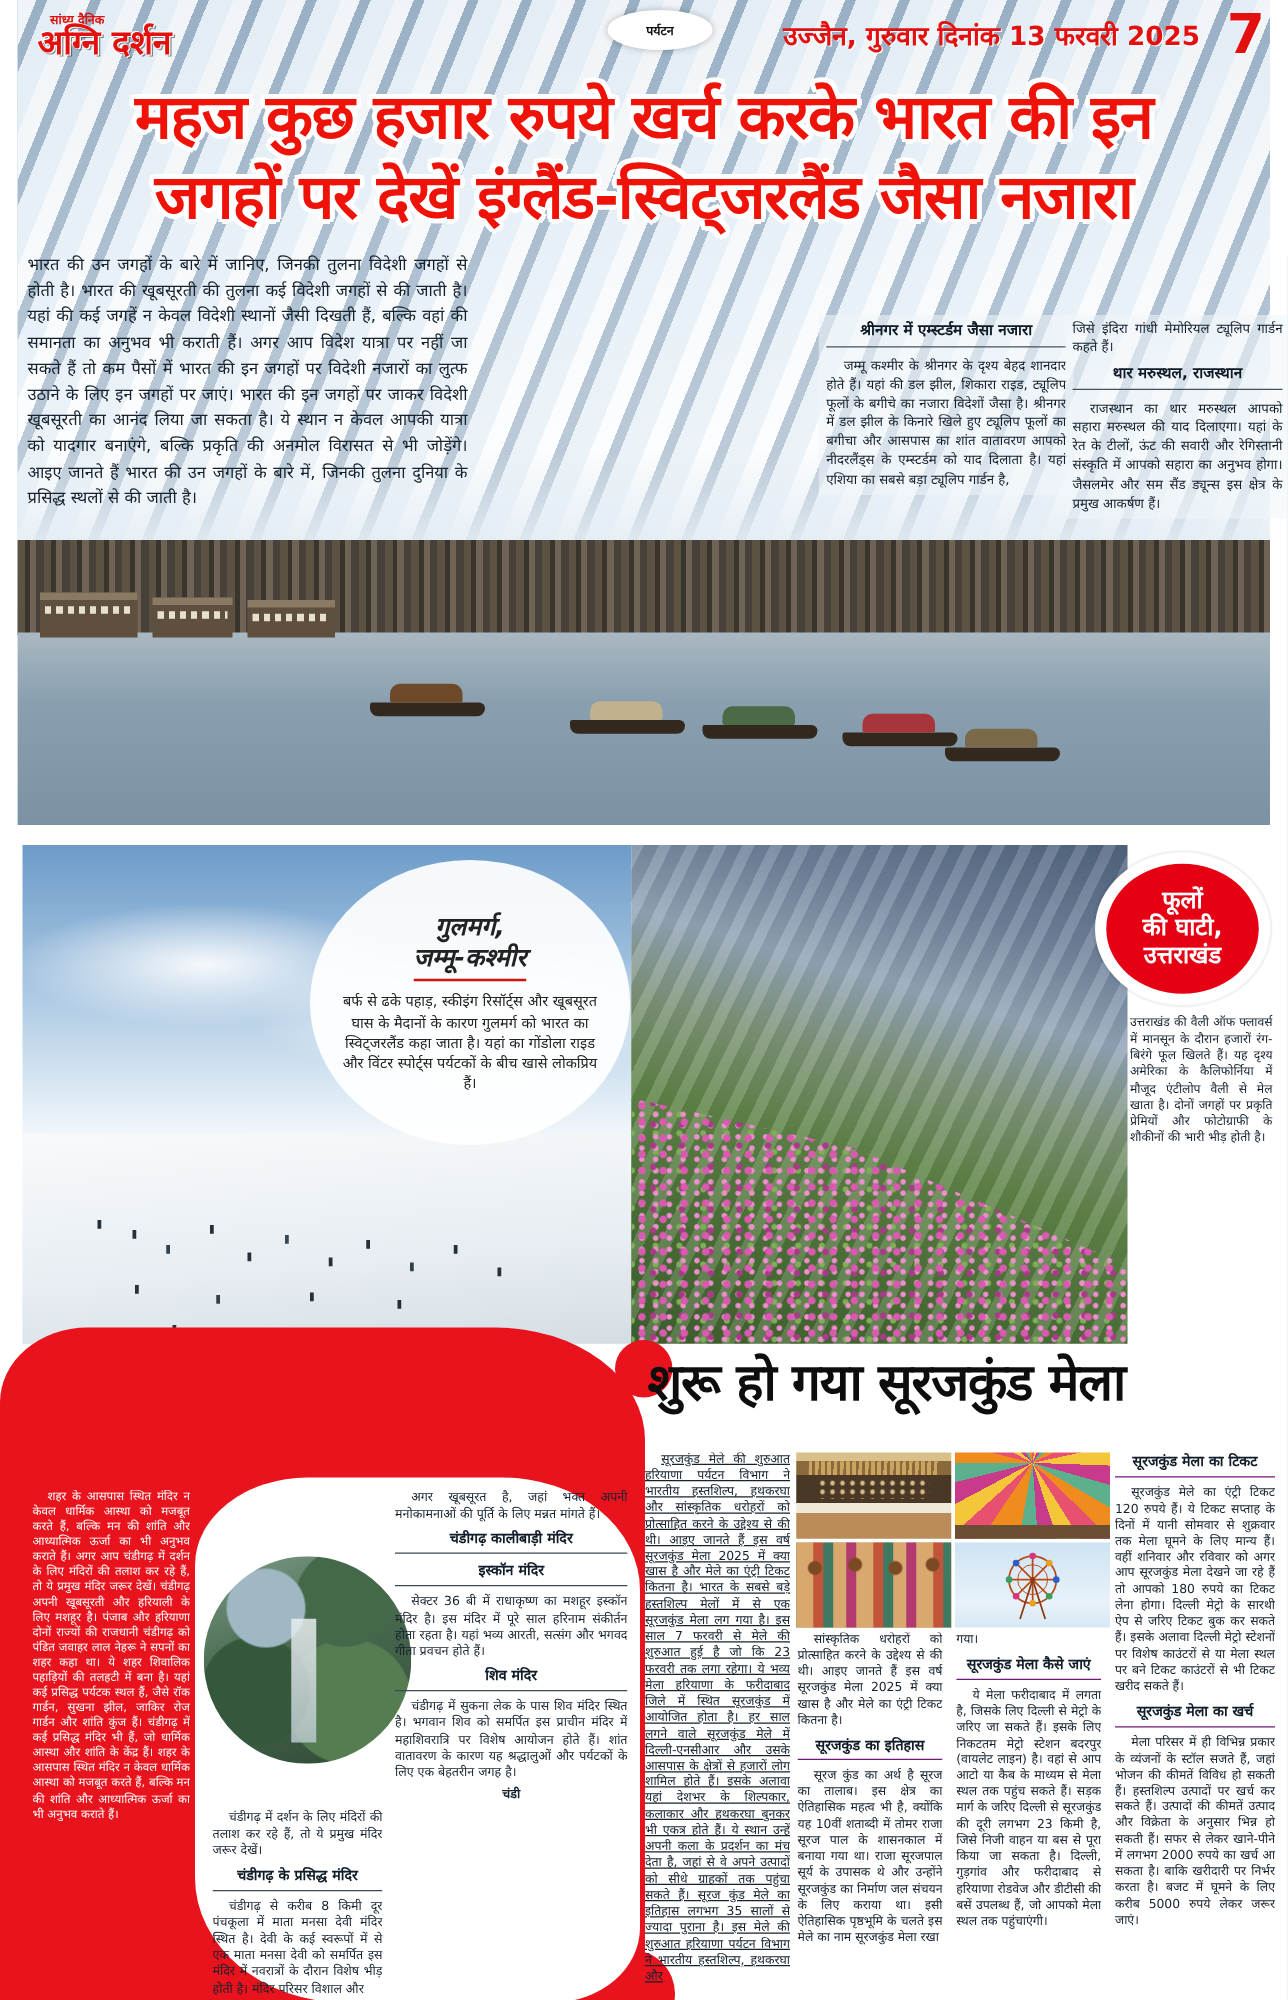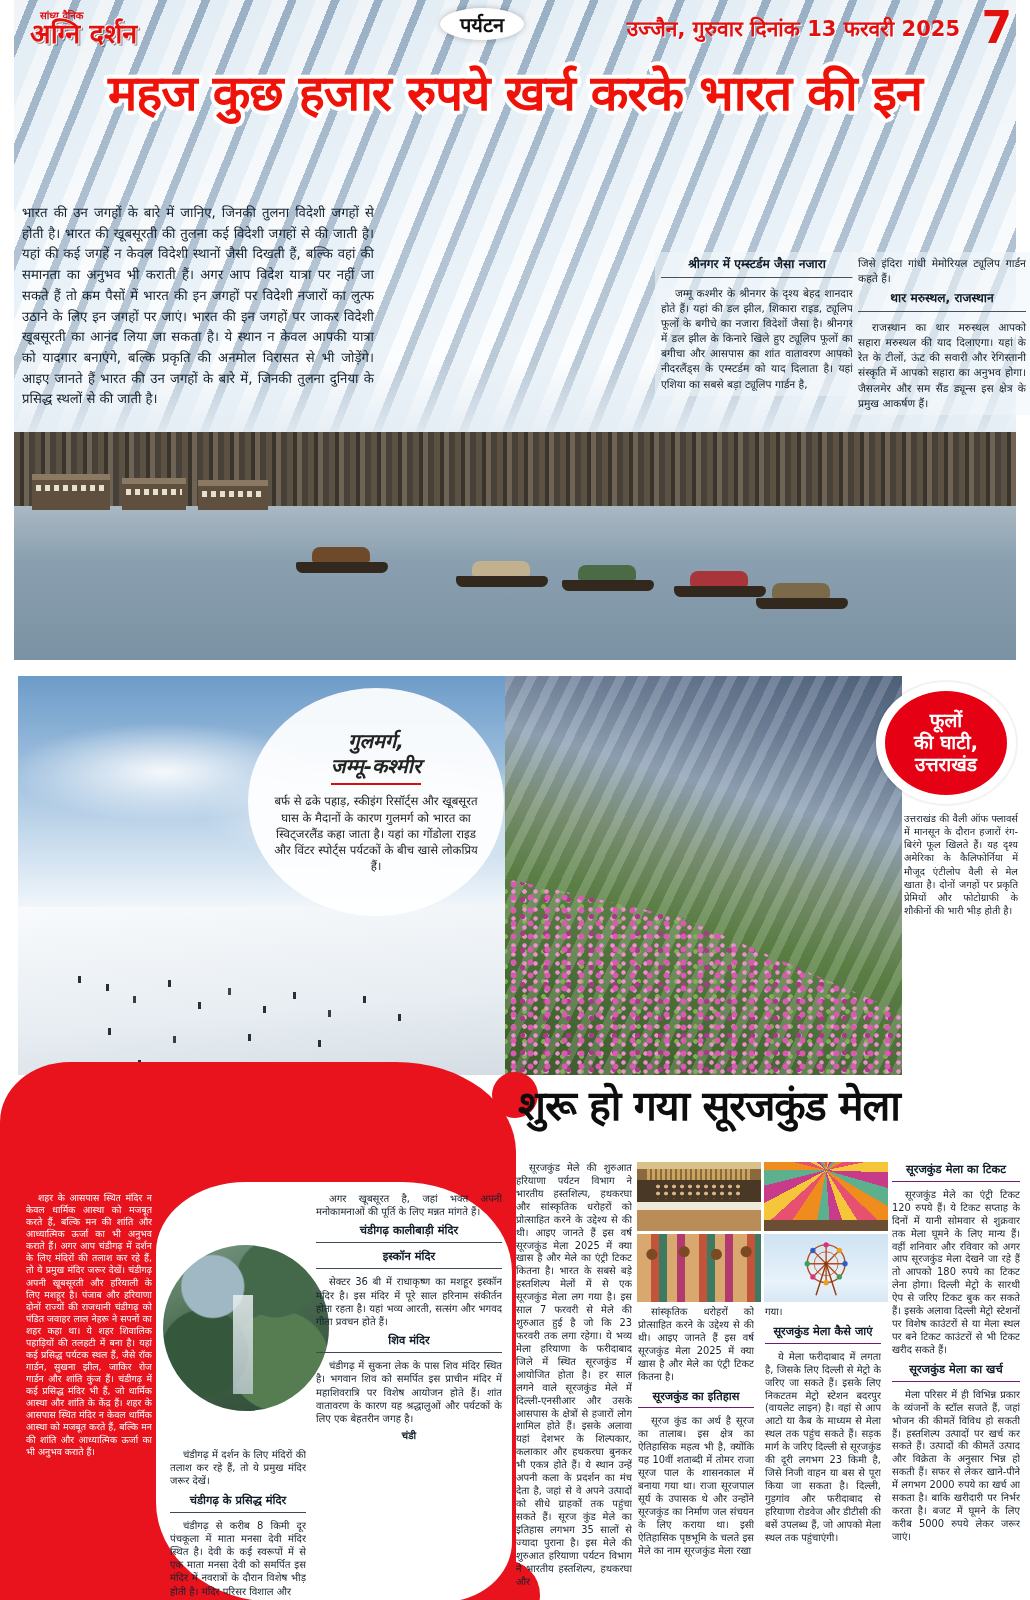--- a/index.html
+++ b/index.html
@@ -23,22 +23,22 @@
   .houseboat{position:absolute;background:#5f4f3e;border-top:6px solid #8a7a63;}
   .houseboat:before{content:"";position:absolute;left:4px;top:5px;right:4px;height:6px;
      background:repeating-linear-gradient(90deg,#e8e0cf 0 5px,#5f4f3e 5px 9px);}
   .boat{position:absolute;}
   .boat .hull{width:92px;height:11px;background:#32281d;border-radius:4px 10px 14px 14px;}
   .boat .canopy{position:absolute;left:16px;top:-15px;width:58px;height:15px;border-radius:8px 8px 2px 2px;}
   
   .masthead-tagline{left:40px;top:8px;font-size:10px;font-weight:bold;color:#d11;}
   .masthead-logo{left:30px;top:14px;font-size:27px;font-weight:bold;color:#e31010;
      text-shadow:1px 1px 0 #fff,-1px -1px 0 #fff,2px 2px 0 rgba(60,60,60,.6);}
-  .section-badge{left:440px;top:8px;width:84px;height:32px;background:#fff;border-radius:50%;
-     display:flex;align-items:center;justify-content:center;font-size:20px;font-weight:bold;color:#111;
+  .section-badge{left:486px;top:8px;width:84px;height:32px;background:#fff;border-radius:50%;
+     display:flex;align-items:center;justify-content:center;font-size:10px;font-weight:bold;color:#111;
      box-shadow:0 0 6px rgba(0,0,0,.25);}
   .dateline{right:70px;top:14px;font-size:21px;font-weight:bold;color:#e31010;text-shadow:1px 1px 0 #fff;}
   .page-number{right:18px;top:2px;font-size:44px;font-weight:bold;color:#e31010;text-shadow:1px 1px 0 #fff;}
   
   .main-headline{left:14px;top:62px;width:1002px;text-align:center;font-weight:bold;
      font-size:49px;line-height:1.3;color:#ee1208;letter-spacing:-1px;
      text-shadow:-3px -3px 0 #fff,3px -3px 0 #fff,-3px 3px 0 #fff,3px 3px 0 #fff,0 4px 0 #fff,0 -4px 0 #fff,4px 0 0 #fff,-4px 0 0 #fff;}
   
   .intro{left:22px;top:203px;width:352px;font-size:13.2px;line-height:1.57;text-align:justify;
      color:#15222e;font-weight:500;}
@@ -117,21 +117,21 @@
   .chd-dark p{margin:0;text-indent:13px;}
   .chd-left p{margin:0;text-indent:12px;}
   .chd-trail{font-weight:bold;text-align:center;margin-top:4px;}
   
   .srk-headline{left:518px;top:1076px;width:504px;font-size:41px;font-weight:bold;color:#0d0d0d;
      letter-spacing:-1px;line-height:1.5;}
   .srk-col{font-size:9.9px;line-height:1.305;text-align:justify;color:#16232f;overflow:hidden;}
   .srk-col p{margin:0;text-indent:13px;}
   .srk-subhead{font-weight:bold;text-align:center;font-size:11.4px;color:#101c28;
      border-bottom:1px solid #701a75;padding-bottom:4px;margin:5px 0 7px;}
-  .srk-c1{left:516px;top:1162px;width:116px;height:436px;}
+  .srk-c1{left:516px;top:1162px;width:116px;height:436px;text-decoration:underline;}
   .srk-c2{left:638px;top:1306px;width:116px;height:292px;}
   .srk-c3{left:765px;top:1306px;width:116px;height:292px;}
   .srk-c4{left:892px;top:1162px;width:128px;height:436px;}
   .srk-grid{left:637px;top:1162px;width:251px;height:140px;display:grid;
      grid-template-columns:1fr 1fr;grid-template-rows:1fr 1fr;gap:3px;background:#fff;}
   .tile{position:relative;overflow:hidden;}
   .tile-stall{background:
      linear-gradient(180deg,#d9c08a 0 10%,#8a6a3c 10% 26%,#4a3826 26% 58%,#efe9da 58% 70%,#b98c58 70% 100%);}
   .tile-stall:before{content:"";position:absolute;left:8%;top:10%;width:84%;height:16%;
      background:repeating-linear-gradient(92deg,#caa35f 0 3px,#8a6a3c 3px 5px);}
@@ -186,20 +186,21 @@
   </div>
 
   <div class="abs masthead-tagline">सांध्य दैनिक</div>
   <div class="abs masthead-logo">अग्नि दर्शन</div>
   <div class="abs section-badge">पर्यटन</div>
   <div class="abs dateline">उज्जैन, गुरुवार दिनांक 13 फरवरी 2025</div>
   <div class="abs page-number">7</div>
 
   <div class="abs main-headline">
     <span>महज कुछ हजार रुपये खर्च करके भारत की इन</span><br>
+    <span>जगहों पर देखें इंग्लैंड-स्विट्जरलैंड जैसा नजारा</span>
   </div>
 
   <div class="abs intro">भारत की उन जगहों के बारे में जानिए, जिनकी तुलना विदेशी जगहों से होती है। भारत की खूबसूरती की तुलना कई विदेशी जगहों से की जाती है। यहां की कई जगहें न केवल विदेशी स्थानों जैसी दिखती हैं, बल्कि वहां की समानता का अनुभव भी कराती हैं। अगर आप विदेश यात्रा पर नहीं जा सकते हैं तो कम पैसों में भारत की इन जगहों पर विदेशी नजारों का लुत्फ उठाने के लिए इन जगहों पर जाएं। भारत की इन जगहों पर जाकर विदेशी खूबसूरती का आनंद लिया जा सकता है। ये स्थान न केवल आपकी यात्रा को यादगार बनाएंगे, बल्कि प्रकृति की अनमोल विरासत से भी जोड़ेंगे। आइए जानते हैं भारत की उन जगहों के बारे में, जिनकी तुलना दुनिया के प्रसिद्ध स्थलों से की जाती है।</div>
 
   <div class="abs lead-col srinagar-col">
     <div class="colhead">श्रीनगर में एम्स्टर्डम जैसा नजारा</div>
     <p>जम्मू कश्मीर के श्रीनगर के दृश्य बेहद शानदार होते हैं। यहां की डल झील, शिकारा राइड, ट्यूलिप फूलों के बगीचे का नजारा विदेशों जैसा है। श्रीनगर में डल झील के किनारे खिले हुए ट्यूलिप फूलों का बगीचा और आसपास का शांत वातावरण आपको नीदरलैंड्स के एम्स्टर्डम को याद दिलाता है। यहां एशिया का सबसे बड़ा ट्यूलिप गार्डन है,</p>
   </div>
 
   <div class="abs lead-col thar-col">

